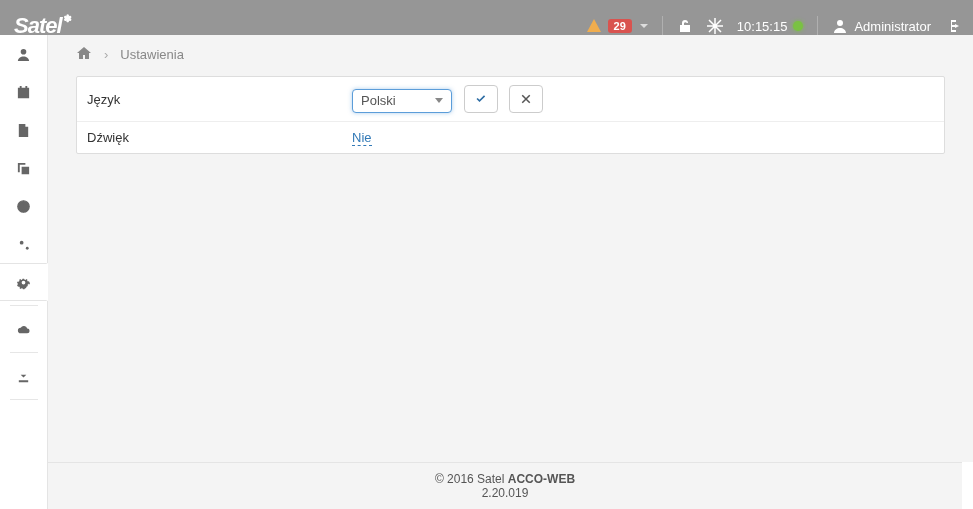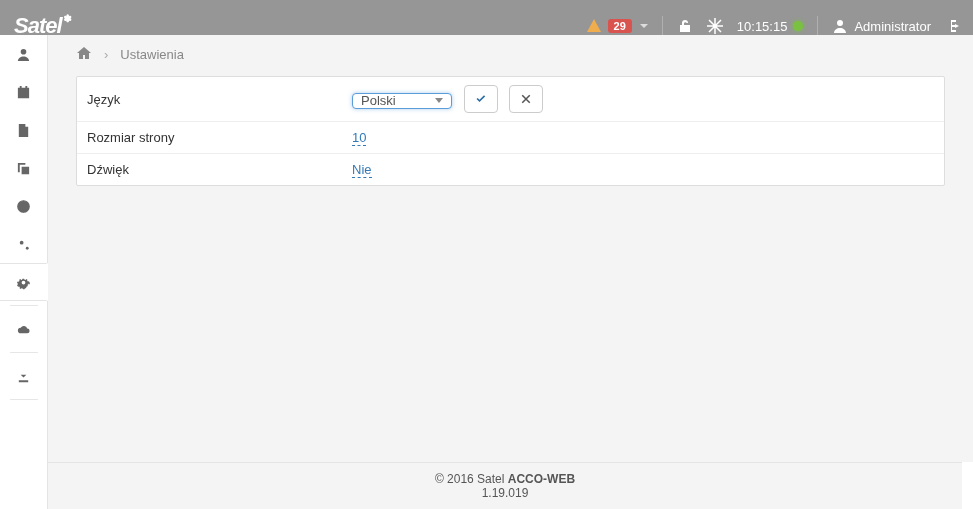--- a/index.html
+++ b/index.html
@@ -90,21 +90,21 @@
     background:#fff; border:1px solid #ddd; border-radius:2px;
   }
   table.settings td {
     border-top:1px solid #eee; padding:8px 10px; vertical-align:middle;
   }
   table.settings tr:first-child td { border-top:none; }
   td.label { width:265px; font-weight:normal; color:#333; }
 
   
   .select {
-    width:100px; height:16px; border:1px solid #5b9dd9; border-radius:4px;
+    width:100px; height:24px; border:1px solid #5b9dd9; border-radius:4px;
     background:#fff; padding:0 8px; color:#555; font-size:13px;
     box-shadow:0 0 4px rgba(91,157,217,0.5);
     display:inline-flex; align-items:center; justify-content:space-between;
   }
   .select .sel-caret {
     width:0;height:0;border-left:4px solid transparent;border-right:4px solid transparent;border-top:5px solid #888;
   }
   .btn {
     width:34px; height:28px; border:1px solid #ccc; border-radius:4px;
     background:#fff; display:inline-flex; align-items:center; justify-content:center;
@@ -272,36 +272,30 @@
                 </svg>
           </span>
           <span class="btn cancel">
             <svg viewBox="0 0 16 16">
                   <path fill="#555" d="M3 3l10 10M13 3L3 13" stroke="#555" stroke-width="2"></path>
                 </svg>
           </span>
         </td>
       </tr>
 
-      <tr>
-        <td class="label">Rozmiar strony</td>
-        <td>
-          <span class="editable">10</span>
-        </td>
-      </tr>
 
       <tr>
         <td class="label">Dźwięk</td>
         <td>
           <span class="editable">Nie</span>
         </td>
       </tr>
     </tbody>
       </table>
   </div>
 </div>
 
 <div class="footer">
   <div class="line1">
     <span>© 2016 Satel </span><b>ACCO-WEB</b>
   </div>
-  <div>1.19.019</div>
+  <div>2.20.019</div>
 </div>
 
 </body></html>

